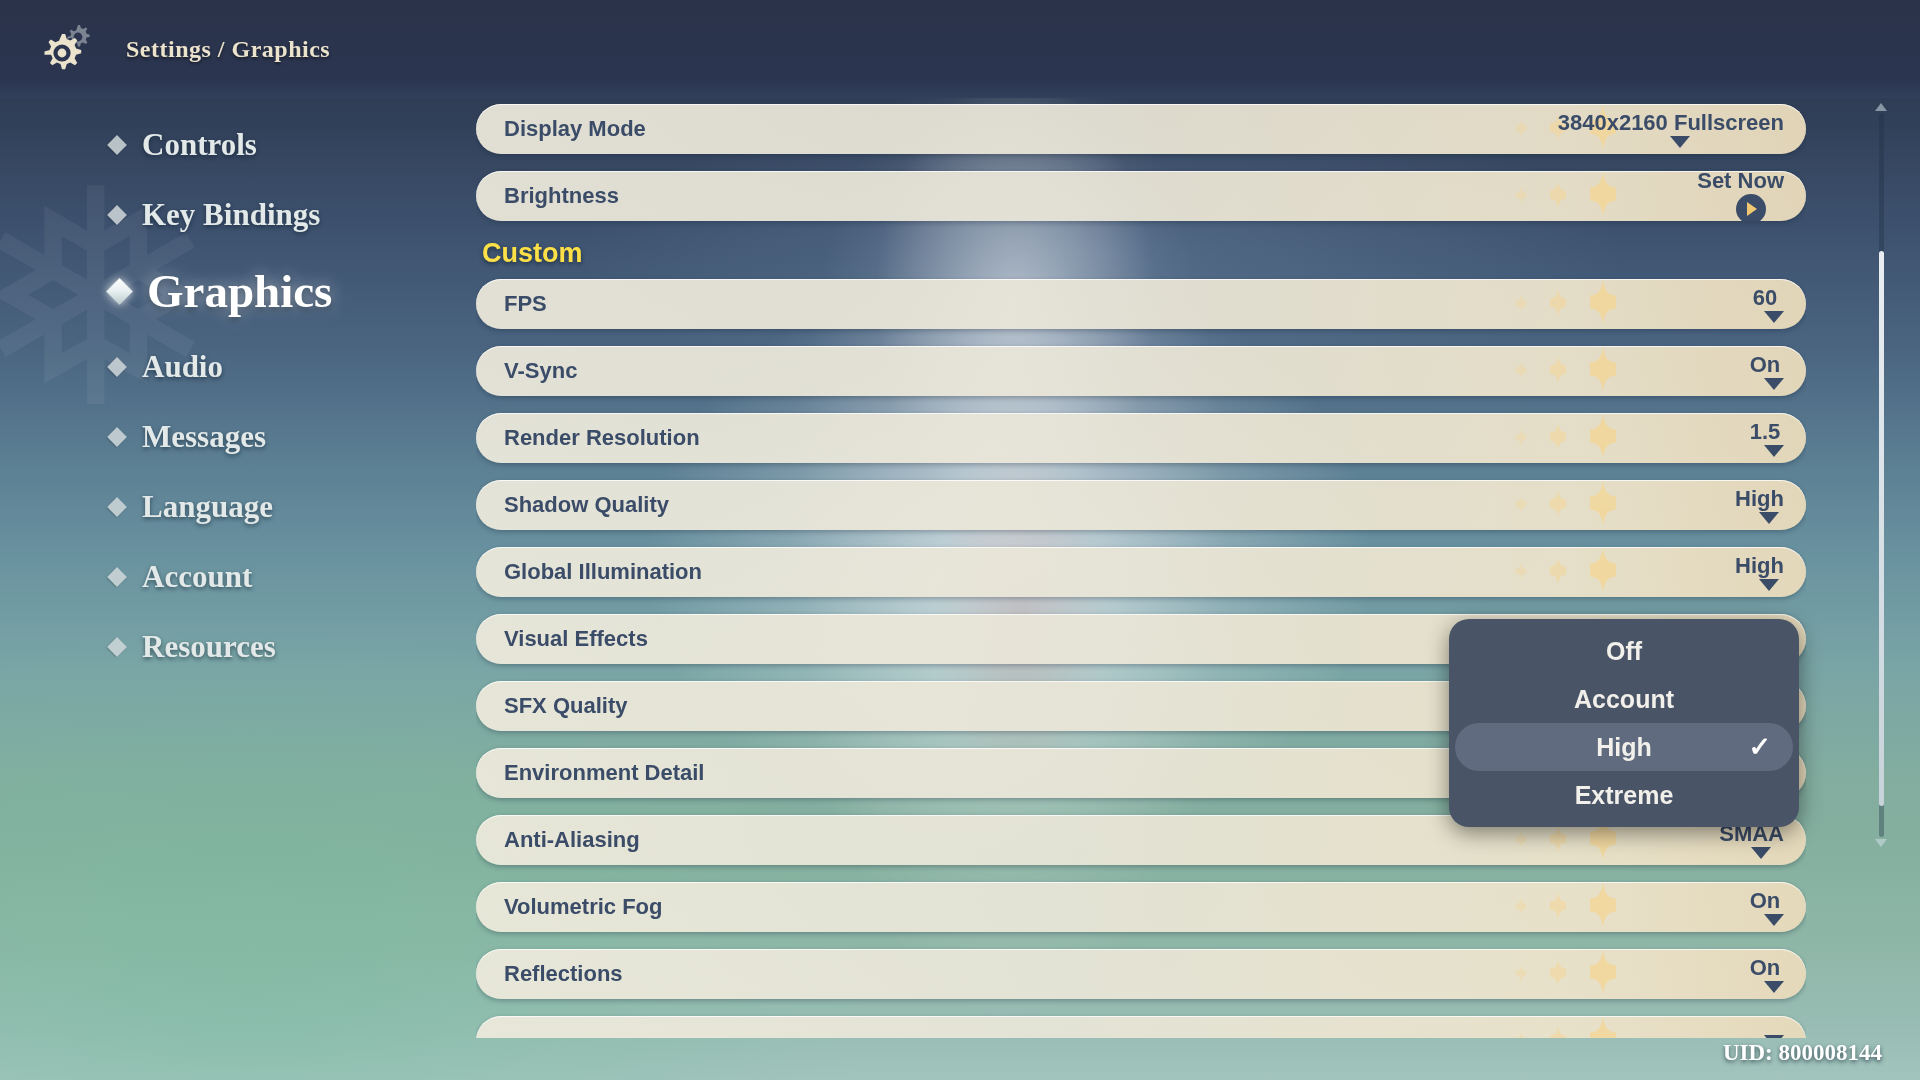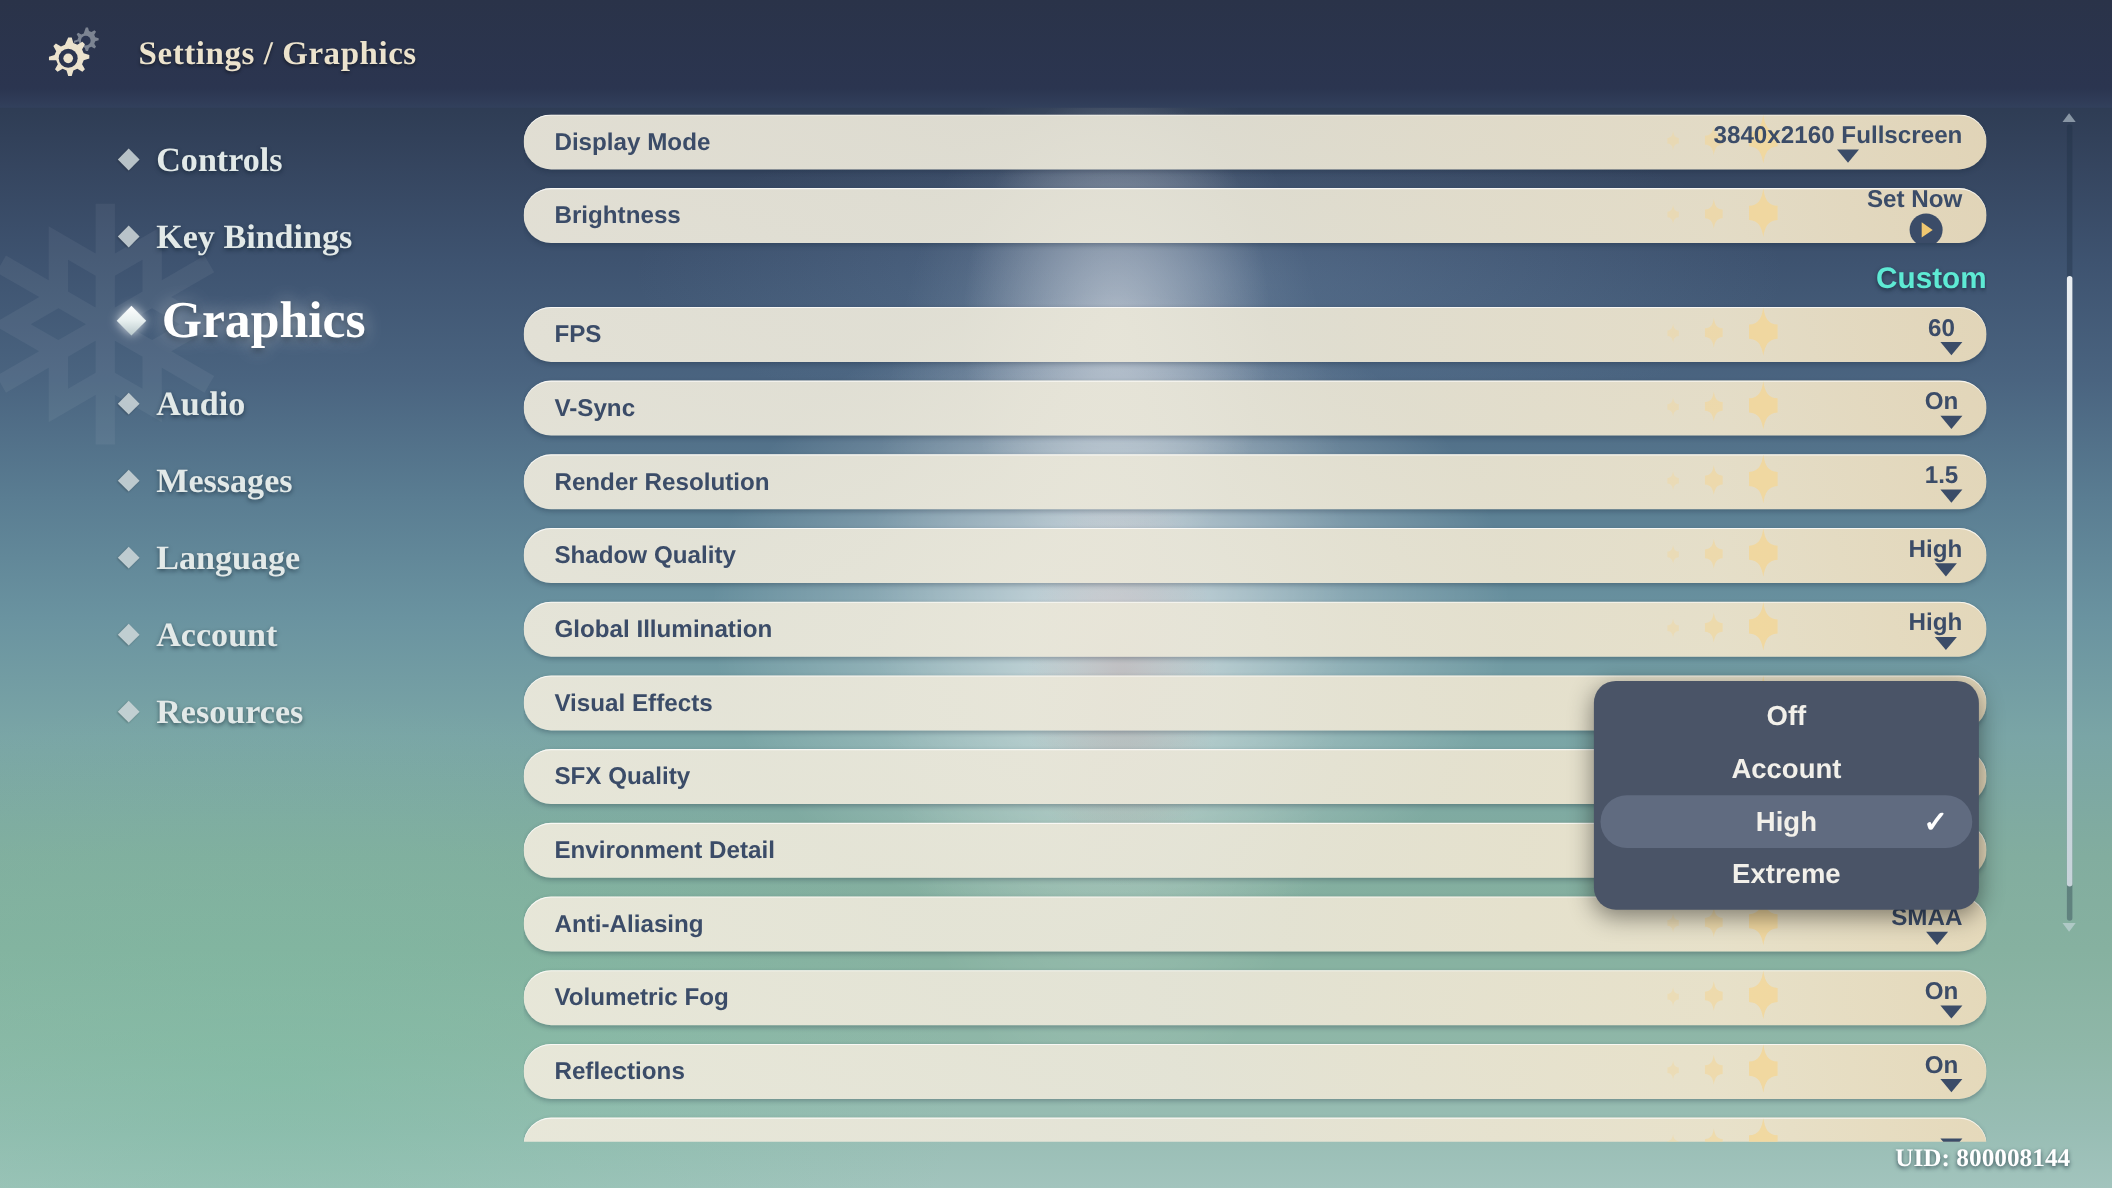--- a/index.html
+++ b/index.html
@@ -54,21 +54,21 @@
     display:flex; align-items:center;
   }
   #gear-wrap{ position:relative; width:70px; height:60px; margin-left:36px; }
   .gear{ position:absolute; }
   .gear svg{ display:block; }
   #title-text{
     margin-left:20px;
     color:#ece3cd;
     font-family:"Liberation Serif", serif;
     font-weight:bold;
-    font-size:30px;
+    font-size:24px;
     letter-spacing:0.5px;
     text-shadow:0 2px 3px rgba(0,0,0,0.45);
   }
   #close-button{
     position:absolute; right:32px; top:16px;
     width:63px; height:63px; border-radius:50%;
     background:#ece7d8;
     border:4px solid #8d95a3;
     display:flex; align-items:center; justify-content:center;
     cursor:pointer;
@@ -114,24 +114,23 @@
   
   #content{
     position:absolute; left:476px; top:104px;
     width:1330px; height:934px; z-index:12;
     overflow:hidden;
   }
   .section-title{
     font-family:"Liberation Sans", sans-serif;
     font-weight:bold;
     font-size:27px;
-    color:#5eead4;
+    color:#fde047;
     text-shadow:0 2px 4px rgba(10,25,40,0.6);
     margin:12px 0 10px 6px;
-    text-align:right;
   }
   .setting-row{
     position:relative;
     height:50px;
     border-radius:25px;
     margin-bottom:17px;
     display:flex; align-items:center;
     background:linear-gradient(90deg,
         rgba(238,234,220,0.93) 0%,
         rgba(233,230,216,0.93) 45%,

